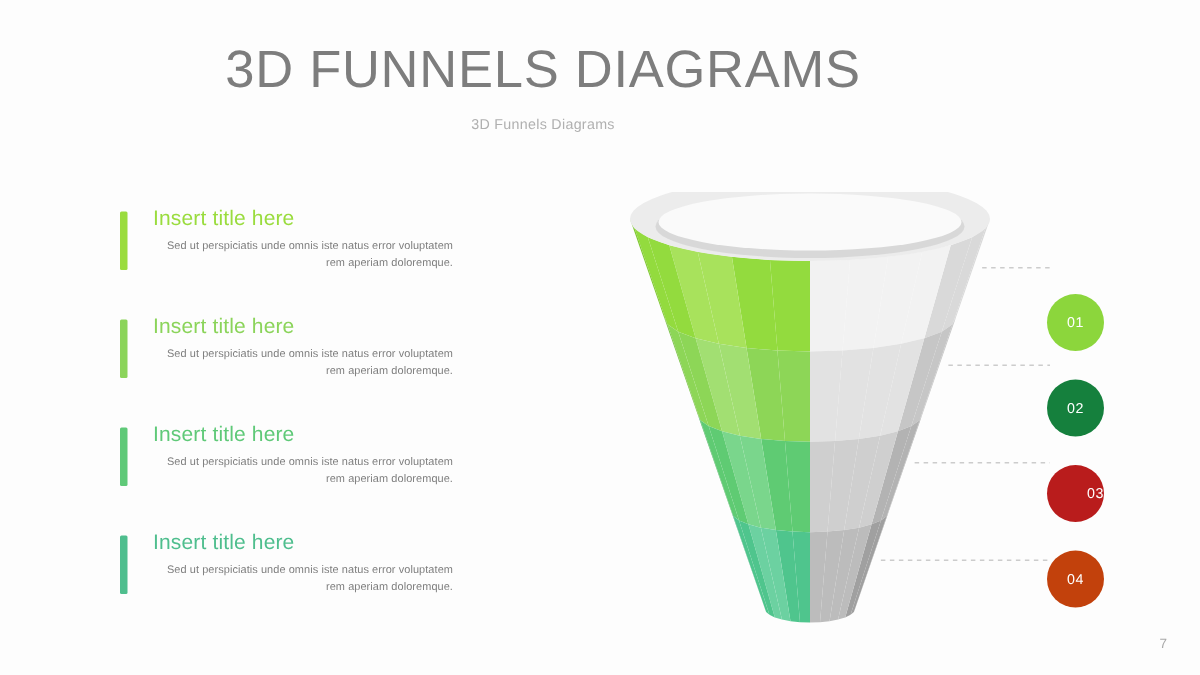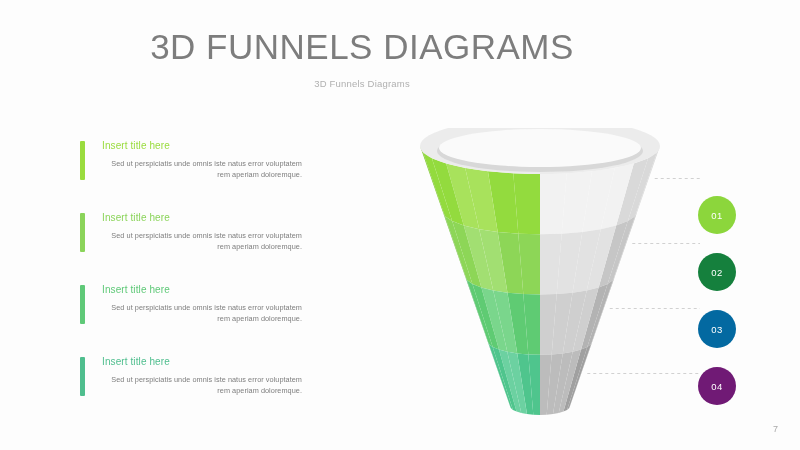--- a/index.html
+++ b/index.html
@@ -65,21 +65,21 @@
     height: 39px;
     border-radius: 1px;
   }
   .item-body {
     position: absolute;
     left: 22px;
     top: 0;
     width: 215px;
   }
   .item-title {
-    font-size: 10px;
+    font-size: 14px;
     font-weight: 400;
     line-height: 15px;
     margin-bottom: 5px;
     letter-spacing: 0.1px;
   }
   .item-desc {
     font-size: 7.3px;
     line-height: 11.4px;
     color: #7e7e7e;
     letter-spacing: 0.05px;
@@ -265,23 +265,23 @@
       </svg>
   </div>
 
   <div class="badges">
     <div class="badge badge-0" style="background: rgb(140, 214, 60); justify-content: center;">
       <span>01</span>
     </div>
     <div class="badge badge-1" style="background: #15803d;">
       <span>02</span>
     </div>
-    <div class="badge badge-2" style="background: #0369a1;">
+    <div class="badge badge-2" style="background: #b91c1c; justify-content: flex-end;">
       <span>03</span>
     </div>
-    <div class="badge badge-3" style="background: #701a75;">
+    <div class="badge badge-3" style="background: #c2410c;">
       <span>04</span>
     </div>
   </div>
 
   <div class="page-number">7</div>
 
 </div>
 
 </body></html>

